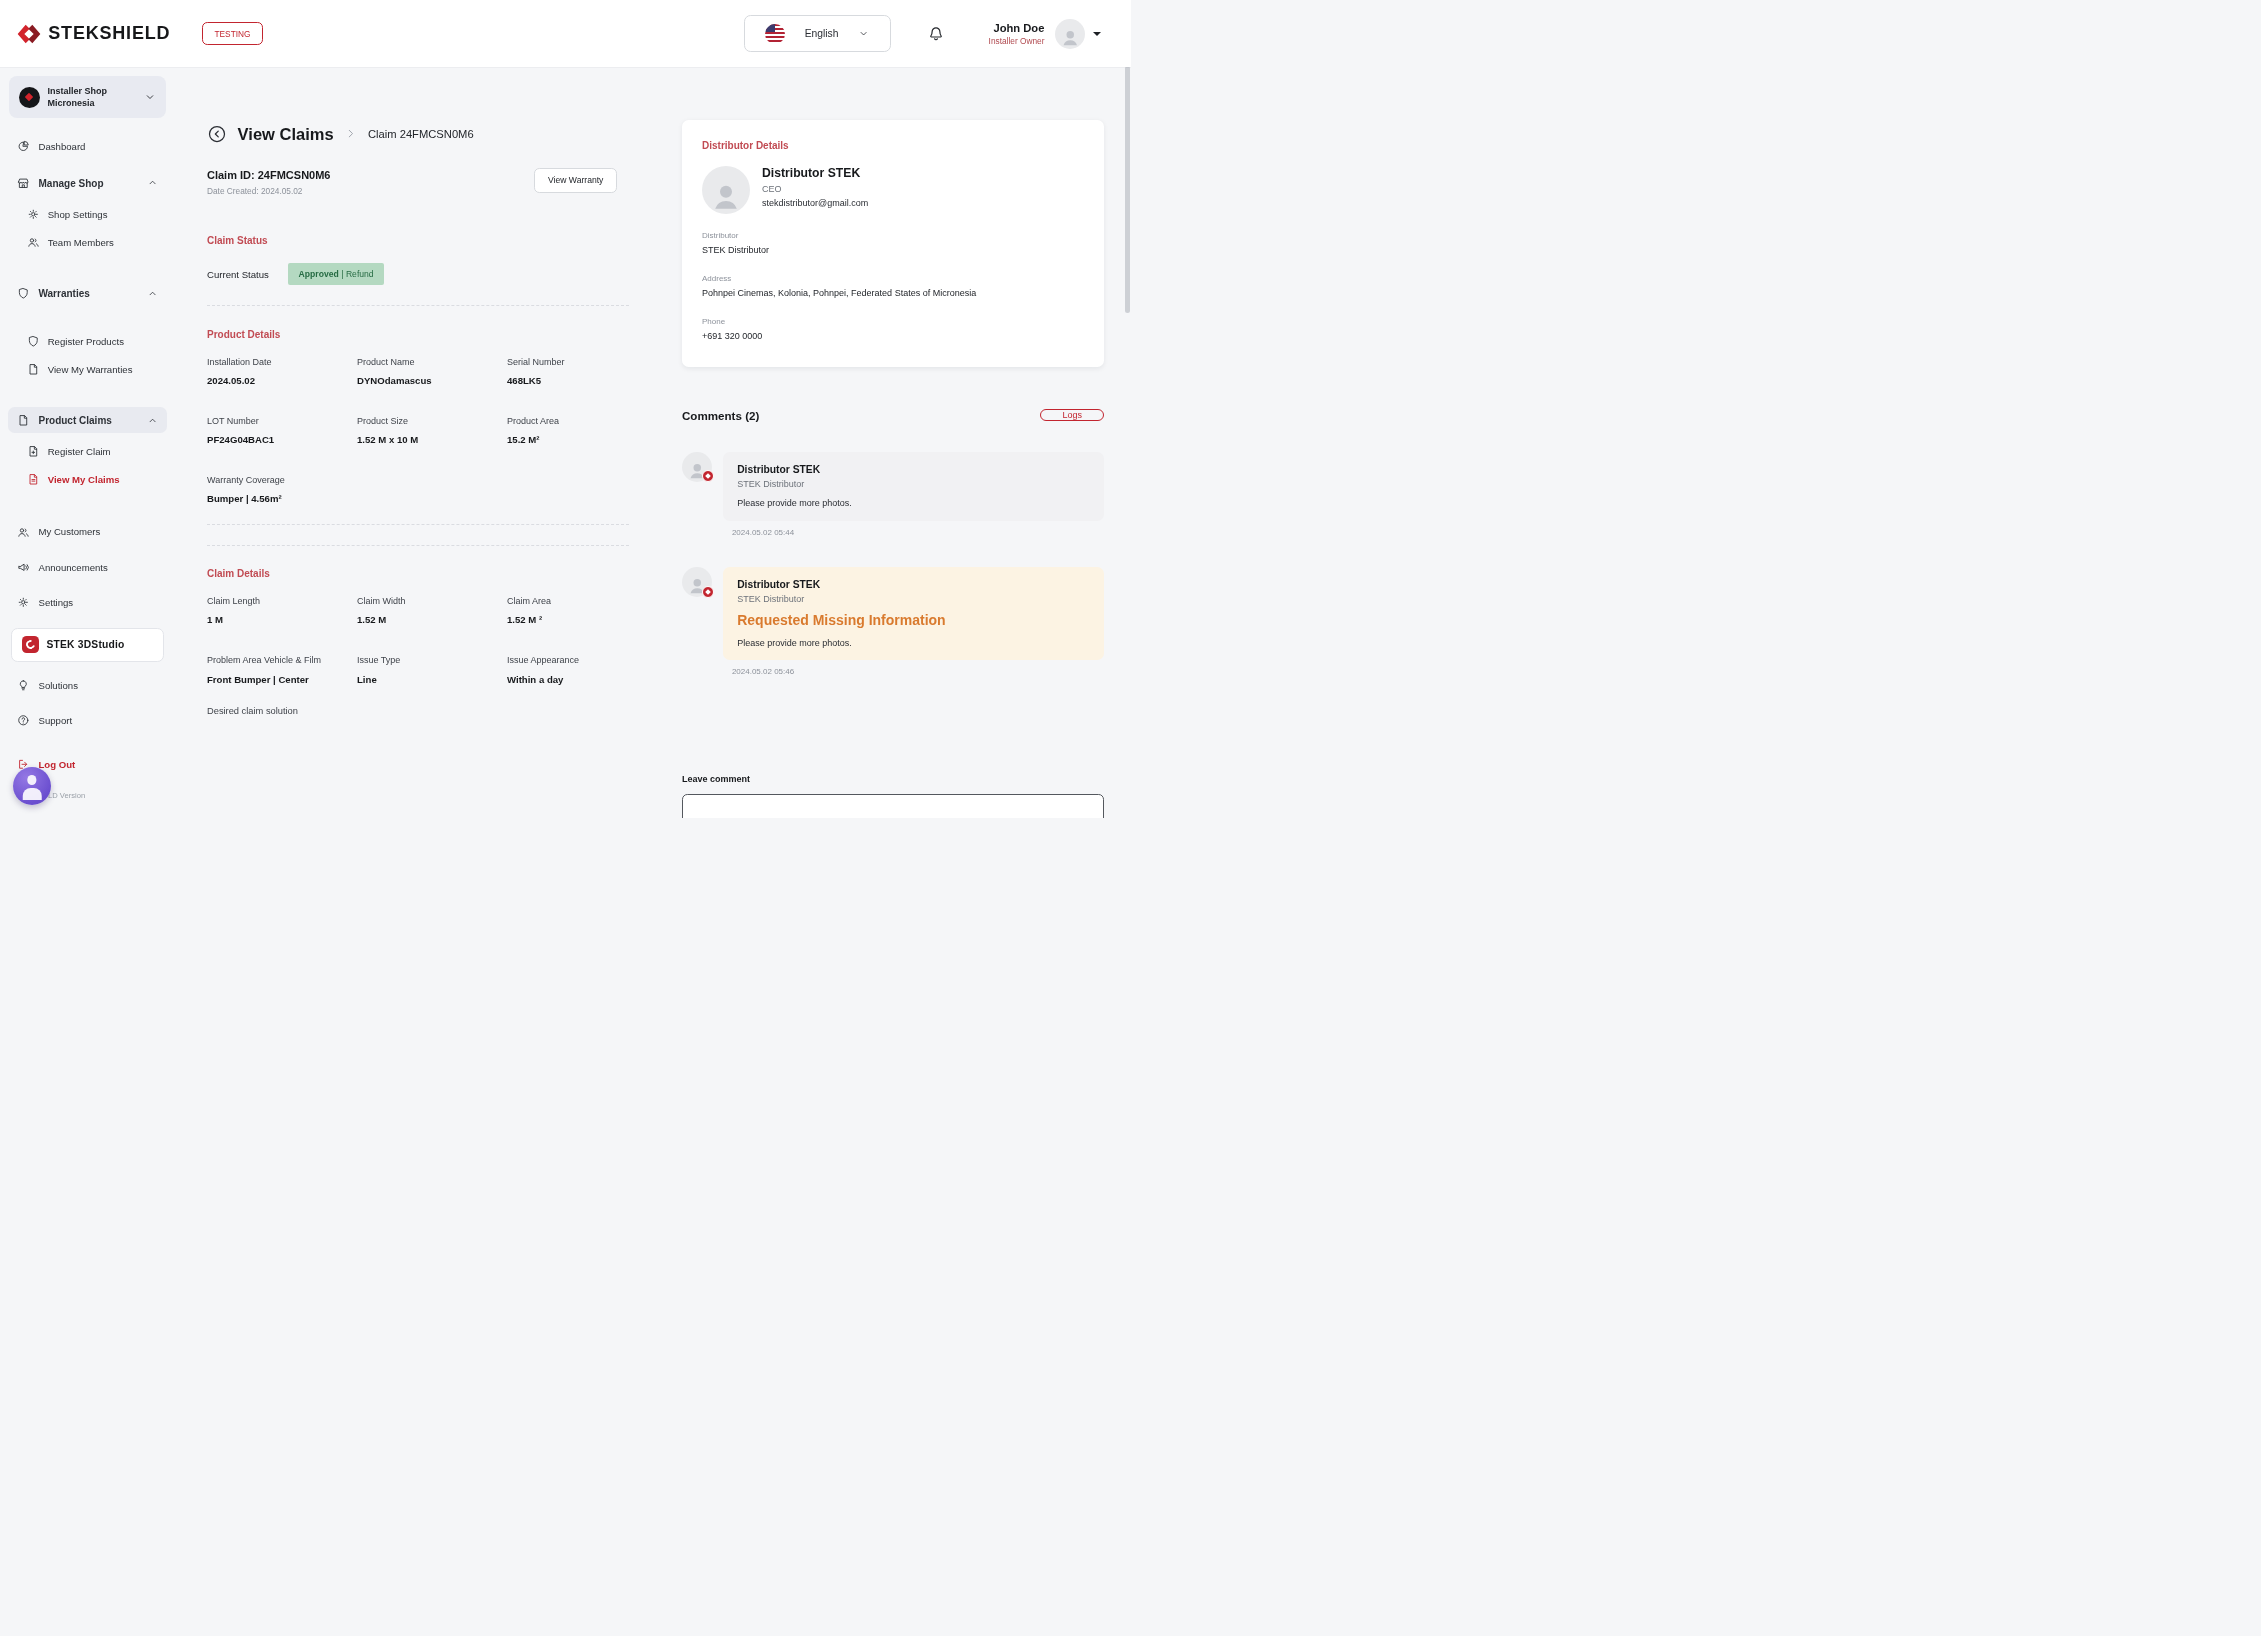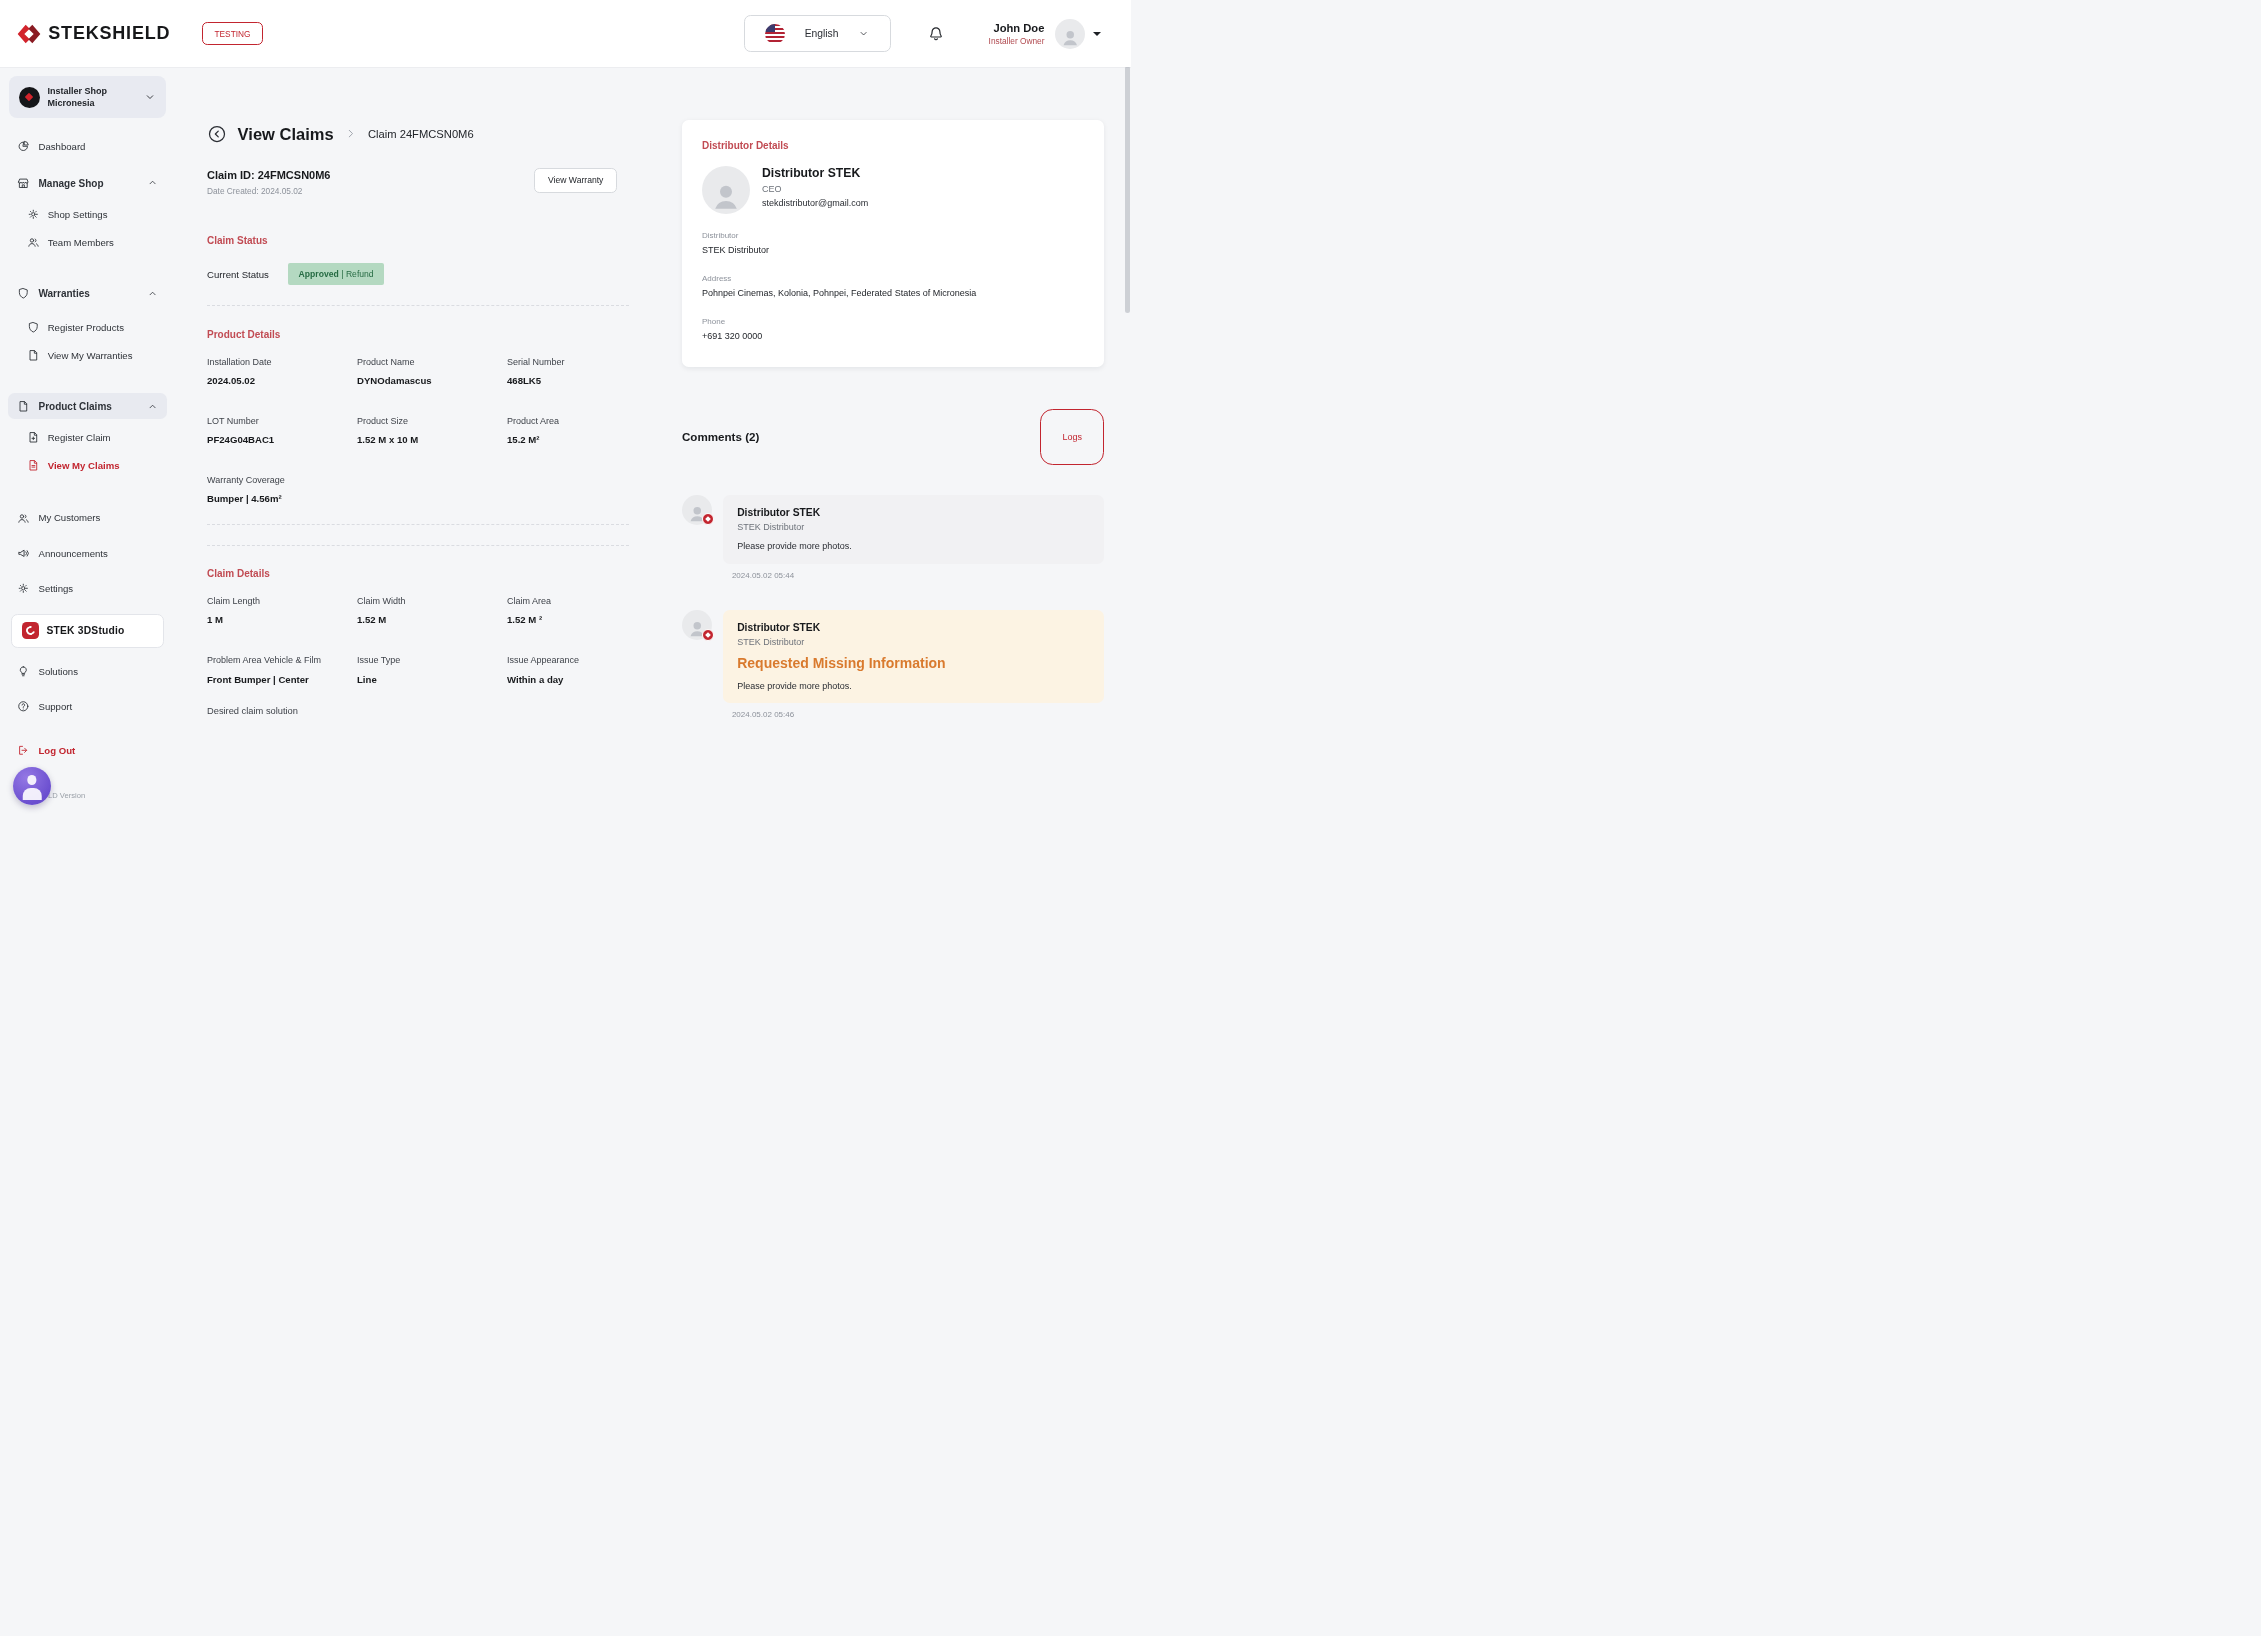--- a/index.html
+++ b/index.html
@@ -113,21 +113,21 @@
   .dist-avatar{width:48px;height:48px;border-radius:50%;background:#e9eaec;display:flex;align-items:flex-end;justify-content:center;overflow:hidden;color:#c2c5cb;flex-shrink:0;}
   .dist-avatar svg{width:36px;height:36px;}
   .dist-name{font-size:12.2px;font-weight:700;color:#17191c;}
   .dist-role{font-size:9px;color:#6d727a;margin-top:4px;}
   .dist-email{font-size:9px;color:#2a2d33;margin-top:4.6px;}
   .dist-field{margin-top:17px;}
   .dist-field-label{font-size:8px;color:#8d929b;}
   .dist-field-value{font-size:9px;color:#23262b;margin-top:4px;line-height:1.45;}
   .comments-head{margin-top:42px;display:flex;align-items:center;justify-content:space-between;}
   .comments-title{font-size:11.6px;font-weight:700;color:#17191c;}
-  .logs-btn{border:1px solid var(--accent_red);color:var(--accent_red);background:transparent;border-radius:12.6px;padding:22px 21px;font-size:9px;cursor:pointer;font-family:inherit;}
+  .logs-btn{border:1px solid var(--accent_red);color:var(--accent_red);background:transparent;border-radius:12.6px;padding:0 21px;font-size:9px;cursor:pointer;font-family:inherit;}
   .comment{margin-top:30px;display:flex;gap:10.6px;}
   .comment-avatar{width:30px;height:30px;position:relative;flex-shrink:0;}
   .pavatar{width:100%;height:100%;border-radius:50%;background:#e9eaec;display:flex;align-items:flex-end;justify-content:center;overflow:hidden;color:#c2c5cb;}
   .pavatar svg{width:22.5px;height:22.5px;}
   .stek-badge{position:absolute;right:-2px;bottom:-0.7px;width:12px;height:12px;border-radius:50%;background:var(--accent_red);border:1.3px solid #fff;display:flex;align-items:center;justify-content:center;}
   .stek-badge::after{content:"";width:4px;height:4px;background:#fff;transform:rotate(45deg);}
   .comment-body{flex:1;}
   .bubble{background:#f1f1f3;border-radius:6.6px;padding:12.6px 14.6px;}
   .bubble.highlight{background:var(--comment_highlight_bg);}
   .c-author{font-size:10.3px;font-weight:700;color:#17191c;}
@@ -305,21 +305,21 @@
 
         <div class="nav-item nav-header" style="margin-top:25px">
           <svg class="ic" viewBox="0 0 19 19" width="12.6" height="12.6">
               <use href="#i-shield"></use>
             </svg>
           <span>Warranties</span>
           <svg class="ic chev" viewBox="0 0 17 17" width="11.2" height="11.2">
               <use href="#i-chev-u"></use>
             </svg>
         </div>
-        <div class="nav-item nav-sub" style="margin-top:8px">
+        <div class="nav-item nav-sub" style="margin-top:22px">
           <svg class="ic" viewBox="0 0 19 19" width="12.6" height="12.6">
               <use href="#i-shield"></use>
             </svg>
           <span>Register Products</span>
         </div>
         <div class="nav-item nav-sub" style="margin-top:2.6px">
           <svg class="ic" viewBox="0 0 19 19" width="12.6" height="12.6">
               <use href="#i-doc"></use>
             </svg>
           <span>View My Warranties</span>

